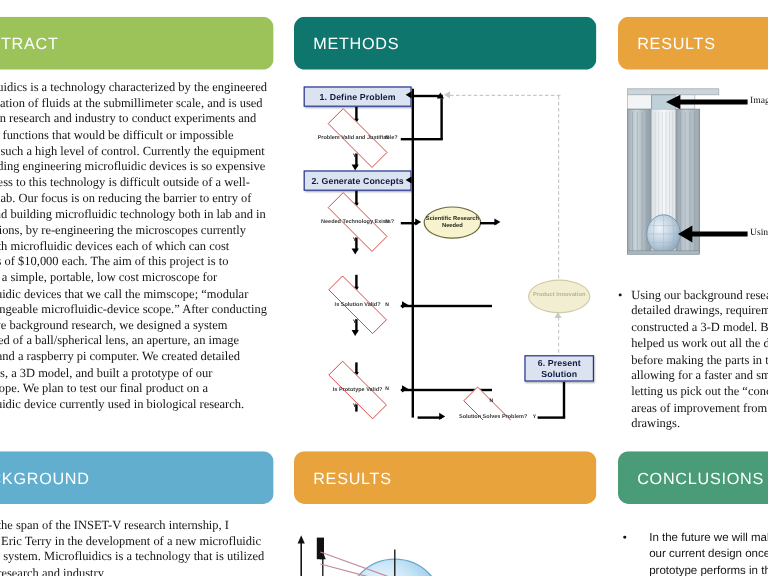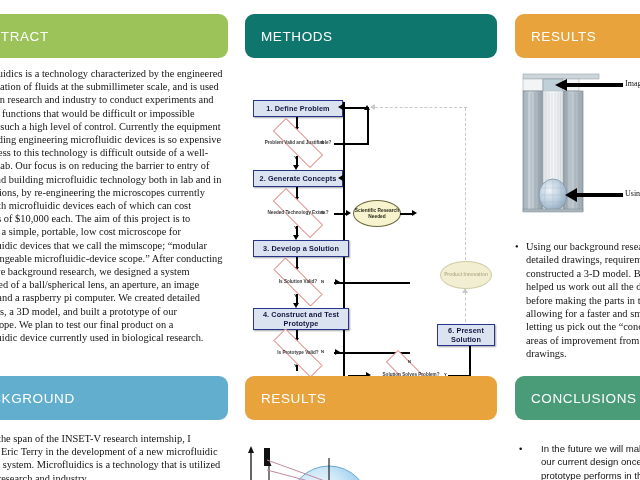--- a/index.html
+++ b/index.html
@@ -167,21 +167,21 @@
     </div>
     <div class="panel-body" style="padding:12px 4px 0 10px;">
       <div class="prose">During the span of the INSET-V research internship, I assisted Eric Terry in the development of a new microfluidic imaging system. Microfluidics is a technology that is utilized in both research and industry</div>
     </div>
   </div>
 
   <div class="panel" id="panel-methods">
     <div class="panel-header" style="background:#0f766e">
       <span>METHODS</span>
     </div>
-    <div class="panel-body" style="padding:6px 0 0 2px;margin-top:28px;">
+    <div class="panel-body" style="padding:6px 0 0 2px;">
 
       <div class="flow">
 
         <div class="ln v" style="left:96px; top:6px;   height:274px;"></div>
 
         <div class="fbox" style="left:6px; top:4px; width:90px; height:17px;">
           <span>1. Define Problem</span>
         </div>
         <div class="ln v" style="left:49px; top:21px; height:12px;"></div>
         <div class="arr down" style="left:46px; top:31px;"></div>
@@ -220,41 +220,35 @@
 
         <div class="foval research" style="left:106px; top:104px; width:48px; height:27px;">
           <span>Scientific Research Needed</span>
         </div>
         <div class="ln h" style="left:153px; top:117px; width:14px;"></div>
         <div class="arr right" style="left:165px; top:114px;"></div>
 
         <div class="ln v" style="left:49px; top:130px; height:11px;"></div>
         <div class="arr down" style="left:46px; top:139px;"></div>
 
-        <div class="fbox" style="left:6px; top:144px; width:96px; height:17px;">
-          <span>3. Develop a Solution</span>
-        </div>
         <div class="ln v" style="left:49px; top:161px; height:12px;"></div>
         <div class="arr down" style="left:46px; top:171px;"></div>
 
         <div class="fdia" style="left:14px; top:174px; width:74px; height:24px;">
           <span class="shape"></span>
           <span class="txt">Is Solution Valid?</span>
         </div>
         <div class="yn" style="left:74px; top:183px;">N</div>
         <div class="yn" style="left:47px; top:197px;">Y</div>
         <div class="ln h" style="left:87px; top:186px; width:76px;"></div>
         <div class="arr right" style="left:88px; top:183px;"></div>
 
         <div class="ln v" style="left:49px; top:198px; height:11px;"></div>
         <div class="arr down" style="left:46px; top:207px;"></div>
 
-        <div class="fbox" style="left:6px; top:212px; width:96px; height:22px;">
-          <span>4. Construct and Test Prototype</span>
-        </div>
         <div class="ln v" style="left:49px; top:234px; height:10px;"></div>
         <div class="arr down" style="left:46px; top:242px;"></div>
 
         <div class="fdia" style="left:14px; top:245px; width:74px; height:24px;">
           <span class="shape"></span>
           <span class="txt">Is Prototype Valid?</span>
         </div>
         <div class="yn" style="left:74px; top:253px;">N</div>
         <div class="yn" style="left:47px; top:267px;">Y</div>
         <div class="ln h" style="left:87px; top:256px; width:76px;"></div>

